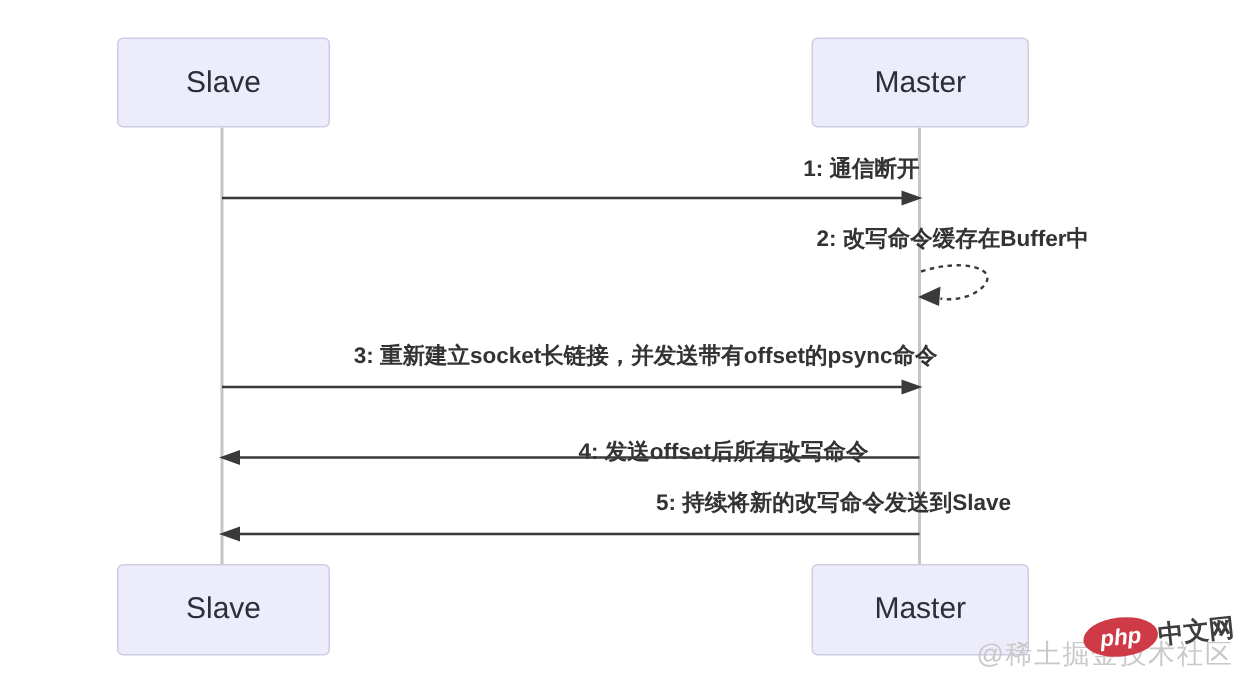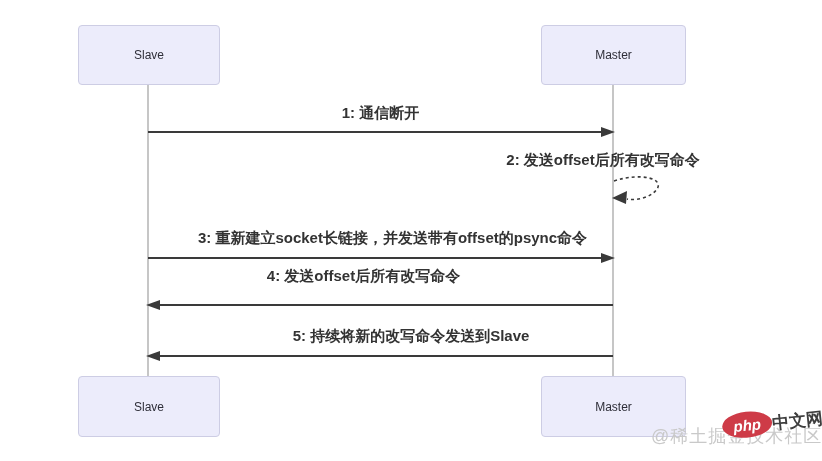--- a/index.html
+++ b/index.html
@@ -14,27 +14,27 @@
     position:absolute;
     top:85px;height:291px;width:2px;
     background:#c6c6c6;
   }
   .actor{
     position:absolute;
     background:#ececfb;
     border:1px solid #cdcde4;
     border-radius:4px;
     display:flex;align-items:center;justify-content:center;
-    font-size:12px;color:#2e2e38;
+    font-size:20px;color:#2e2e38;
     box-sizing:border-box;
   }
   .msg{
     position:absolute;
     font-size:15px;font-weight:bold;color:#333333;
-    text-align:center;
+    text-align:right;
     line-height:18px;
     white-space:nowrap;
   }
   svg.overlay{position:absolute;left:0;top:0;pointer-events:none;}
   .wm-text{
     position:absolute;left:651px;top:424px;
     font-size:18px;color:#c9c9c9;
     letter-spacing:1px;white-space:nowrap;
     z-index:1;
   }
@@ -72,23 +72,23 @@
     <span>Master</span>
   </div>
   <div class="actor" style="left:78px;top:376px;width:142px;height:61px">
     <span>Slave</span>
   </div>
   <div class="actor" style="left:541px;top:376px;width:145px;height:61px">
     <span>Master</span>
   </div>
 
   <div class="msg" style="left:148px;top:104px;width:465px">1: 通信断开</div>
-  <div class="msg" style="left:480px;top:151px;width:246px">2: 发送offset后所有改写命令</div>
+  <div class="msg" style="left:480px;top:151px;width:246px">2: 改写命令缓存在Buffer中</div>
   <div class="msg" style="left:160px;top:229px;width:465px">3: 重新建立socket长链接，并发送带有offset的psync命令</div>
-  <div class="msg" style="left:148px;top:267px;width:431px">4: 发送offset后所有改写命令</div>
+  <div class="msg" style="left:148px;top:293px;width:431px">4: 发送offset后所有改写命令</div>
   <div class="msg" style="left:148px;top:327px;width:526px">5: 持续将新的改写命令发送到Slave</div>
 
   <svg class="overlay" width="822" height="461" viewBox="0 0 822 461">
 
     <g>
       <line x1="148" y1="132" x2="603" y2="132" stroke="#3a3a3a" stroke-width="1.8"></line>
       <polygon points="615,132 601,127 601,137" fill="#3a3a3a"></polygon>
     </g>
 
     <g>

